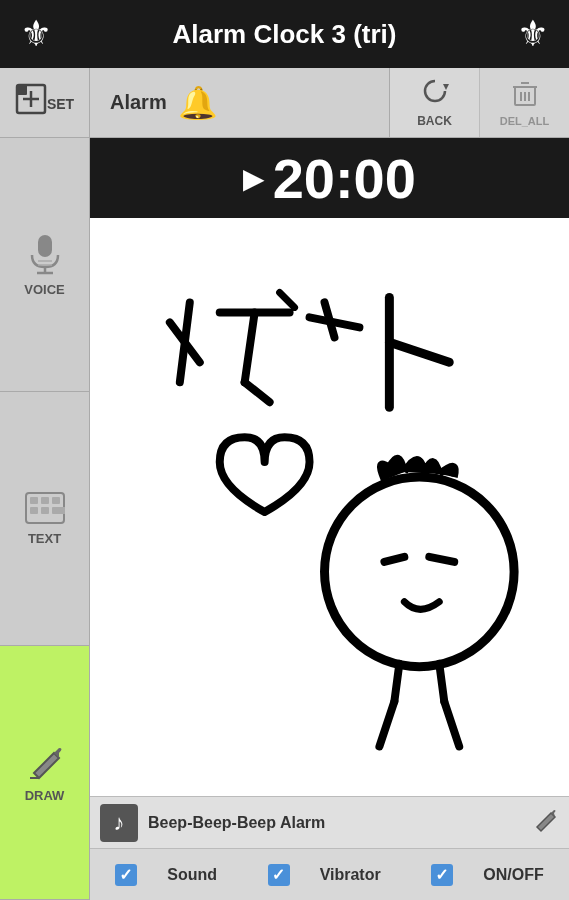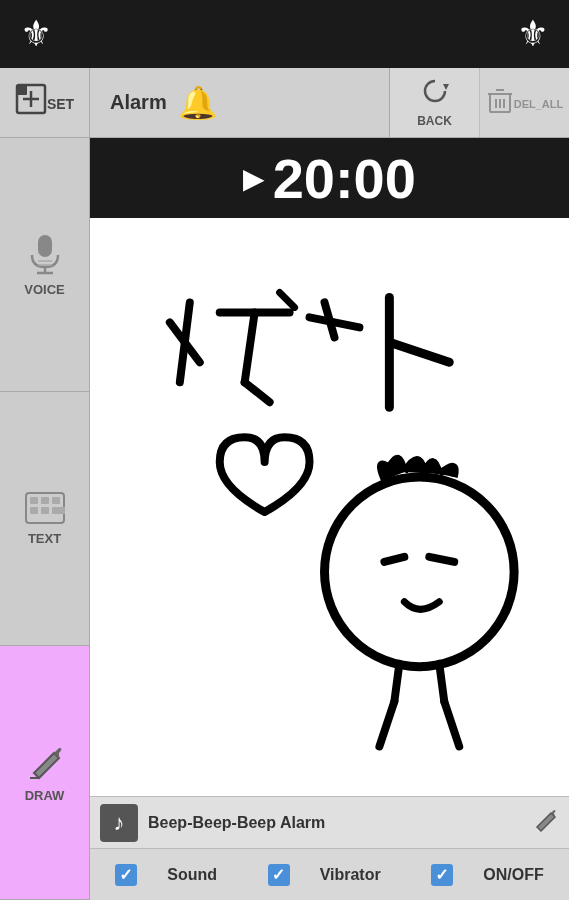--- a/index.html
+++ b/index.html
@@ -97,21 +97,21 @@
     }
     #toolbar .back-btn .back-label {
       font-size: 12px;
       font-weight: bold;
       color: #555;
       margin-top: 3px;
     }
     #toolbar .del-btn {
       width: 90px;
       display: flex;
-      flex-direction: row;
+      flex-direction: column;
       align-items: center;
       justify-content: center;
       border-left: 1px solid #aaa;
       cursor: pointer;
       background: #d8d8d8;
       opacity: 0.5;
     }
     #toolbar .del-btn .del-icon {
       font-size: 24px;
       color: #555;
@@ -143,21 +143,21 @@
       flex: 1;
       display: flex;
       flex-direction: column;
       align-items: center;
       justify-content: center;
       border-bottom: 1px solid #aaa;
       cursor: pointer;
       background: #cccccc;
     }
     .sidebar-item.active {
-      background: #f0abfc;
+      background: #bef264;
     }
     .sidebar-item .sb-icon {
       font-size: 30px;
       color: #777;
     }
     .sidebar-item .sb-label {
       font-size: 13px;
       font-weight: bold;
       color: #555;
       margin-top: 0;
@@ -282,20 +282,21 @@
     
     .fleur {
       display: inline-block;
     }
   </style>
 </head>
 <body>
 
 <div id="header">
   <span class="fleur-left fleur">⚜</span>
+  <span class="title">Alarm Clock 3 (tri)</span>
   <span class="fleur-right fleur">⚜</span>
 </div>
 
 <div id="toolbar">
   <div class="set-btn">
     <span class="set-icon">
       <svg width="32" height="32" viewBox="0 0 32 32" fill="none">
         <rect x="2" y="2" width="28" height="28" rx="2" stroke="#444" stroke-width="2.5" fill="none"></rect>
         <line x1="8" y1="16" x2="24" y2="16" stroke="#444" stroke-width="2.5"></line>
         <line x1="16" y1="8" x2="16" y2="24" stroke="#444" stroke-width="2.5"></line>

